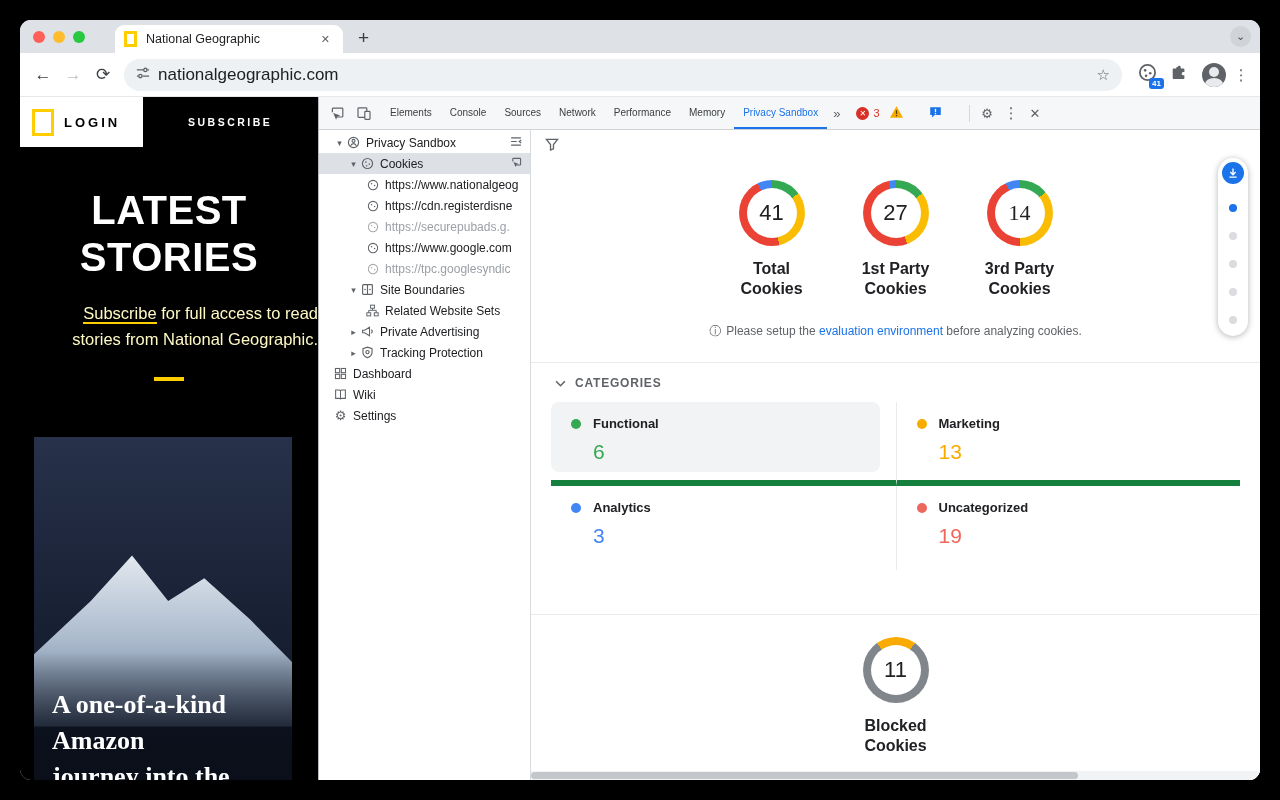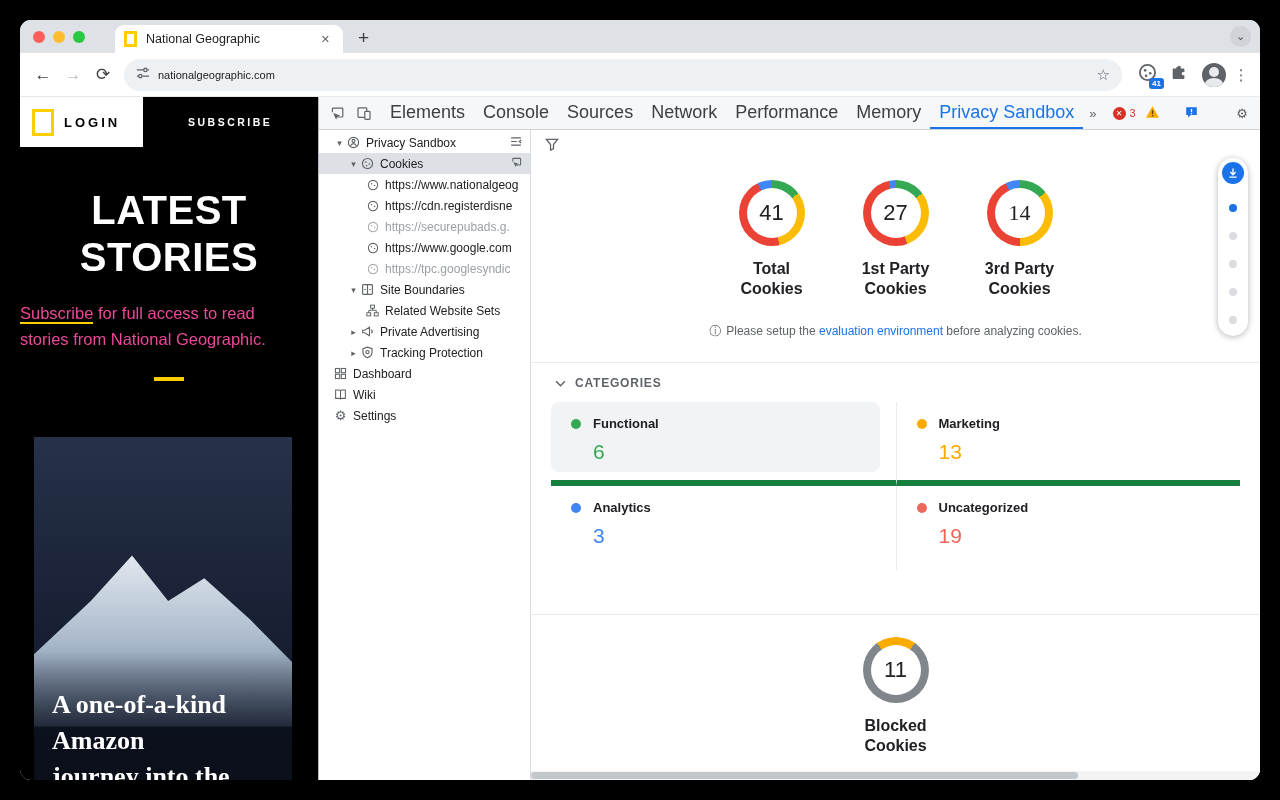--- a/index.html
+++ b/index.html
@@ -23,21 +23,21 @@
   .newtab { position:absolute; left:338px; top:8px; font-size:19px; color:#3c4043; line-height:1; }
   .strip-chevron { position:absolute; right:9px; top:6px; width:21px; height:21px; border-radius:50%;
                    background:#d0d3d8; color:#4a4d51; font-size:11px; display:flex; align-items:center; justify-content:center; }
 
   
   .navbar { height:44px; background:#fff; display:flex; align-items:center; padding:0 8px; border-bottom:1px solid #e6e8ea; }
   .navbtn { width:30px; text-align:center; font-size:17px; color:#3c4043; flex:none; }
   .navbtn.disabled { color:#bdc1c6; }
   .omnibox { flex:1; height:32px; background:#eef1f3; border-radius:16px; display:flex; align-items:center;
              padding:0 12px; margin:0 6px; min-width:0; }
-  .url-text { font-size:11px; color:#202124; margin-left:8px; flex:1; white-space:nowrap; overflow:hidden; }
+  .url-text { font-size:17px; color:#202124; margin-left:8px; flex:1; white-space:nowrap; overflow:hidden; }
   .star { color:#5f6368; font-size:15px; flex:none; }
   .ext-wrap { position:relative; width:26px; text-align:center; flex:none; margin-left:6px; }
   .ext-badge { position:absolute; right:-4px; bottom:-3px; background:#1a73e8; color:#fff; font-size:8px;
                padding:1px 3px; border-radius:3px; font-weight:700; }
   .avatar { width:24px; height:24px; border-radius:50%; background:#5f6368; position:relative; overflow:hidden; flex:none; margin-left:10px; }
   .avatar .head { position:absolute; left:7px; top:4px; width:10px; height:10px; border-radius:50%; background:#e8eaed; }
   .avatar .torso { position:absolute; left:3px; top:15px; width:18px; height:12px; border-radius:50%; background:#e8eaed; }
   .kebab { width:22px; text-align:center; color:#5f6368; font-size:15px; flex:none; margin-left:4px; }
 
   
@@ -45,40 +45,40 @@
 
   
   .site { width:298px; flex:none; background:#000; position:relative; overflow:hidden; }
   .site-header { height:50px; background:#fff; position:relative; display:flex; align-items:center; }
   .ng-logo { width:22px; height:27px; border:3px solid #ffce00; margin-left:12px; flex:none; }
   .login { font-size:13px; font-weight:700; letter-spacing:3px; color:#000; margin-left:10px; }
   .subscribe { position:absolute; left:123px; right:0; top:0; bottom:0; background:#000; color:#fff;
                font-size:10.5px; font-weight:700; letter-spacing:2.5px; display:flex; align-items:center; padding-left:45px; }
   .headline { margin-top:40px; text-align:center; color:#fff; font-size:40px; font-weight:800;
               line-height:1.18; letter-spacing:.5px; }
-  .promo { margin-top:20px; text-align:left; color:#ec4899; font-size:16.5px; line-height:1.55; }
+  .promo { margin-top:20px; text-align:right; color:#fef9c3; font-size:16.5px; line-height:1.55; }
   .ng-link { border-bottom:2px solid #ffce00; }
   .dash { width:30px; height:4px; background:#ffce00; margin:24px auto 0; }
   .hero-img { margin:56px 26px 0 14px; height:345px; position:relative; overflow:hidden;
               background:linear-gradient(180deg,#27314a 0%,#1a2337 45%,#0d1322 100%); }
   .peak { position:absolute; left:0; right:0; top:100px; height:190px;
           clip-path:polygon(0 62%, 22% 34%, 38% 10%, 52% 34%, 66% 22%, 84% 44%, 100% 66%, 100% 100%, 0 100%);
           background:linear-gradient(180deg,#eef2f7 0%,#aab9cc 55%,#5c6d86 100%); }
   .img-fade { position:absolute; left:0; right:0; bottom:0; height:130px;
               background:linear-gradient(180deg, rgba(10,15,26,0) 0%, rgba(10,15,26,.92) 75%); }
   .hero-caption { position:absolute; left:18px; top:250px; color:#fff;
                   font-family:"Liberation Serif", serif; font-size:26px; font-weight:600; line-height:36px; }
 
   
   .devtools { flex:1; background:#fff; border-left:1px solid #b6b9bd; display:flex; flex-direction:column; min-width:0; }
   .dt-tabbar { height:33px; background:#f6f7f8; border-bottom:1px solid #d0d3d6; display:flex; align-items:center;
                padding:0 4px 0 6px; flex:none; }
   .dt-iconbtn { width:26px; height:26px; display:flex; align-items:center; justify-content:center; flex:none; }
   .dt-tabs { display:flex; height:100%; margin-left:4px; }
-  .dt-tab { padding:0 9px; line-height:31px; font-size:18px; color:#3c4043; white-space:nowrap; }
+  .dt-tab { padding:0 9px; line-height:31px; font-size:10px; color:#3c4043; white-space:nowrap; }
   .dt-tab.active { color:#1a73e8; box-shadow:inset 0 -2px 0 #1a73e8; }
   .more-tabs { color:#5f6368; font-size:13px; padding:0 6px; }
   .dt-counts { display:flex; align-items:center; gap:4px; margin-left:10px; font-size:11px; color:#3c4043; }
   .err-circle { width:13px; height:13px; border-radius:50%; background:#d93025; color:#fff; font-size:8px;
                 display:flex; align-items:center; justify-content:center; }
   .err-num { color:#d93025; margin-right:6px; }
   .count-num { margin-right:6px;margin-top:42px; }
   .vsep { width:1px; height:17px; background:#d5d8db; margin:0 5px; }
   .dt-ctl { width:24px; text-align:center; color:#5f6368; font-size:15px; flex:none; }
 

